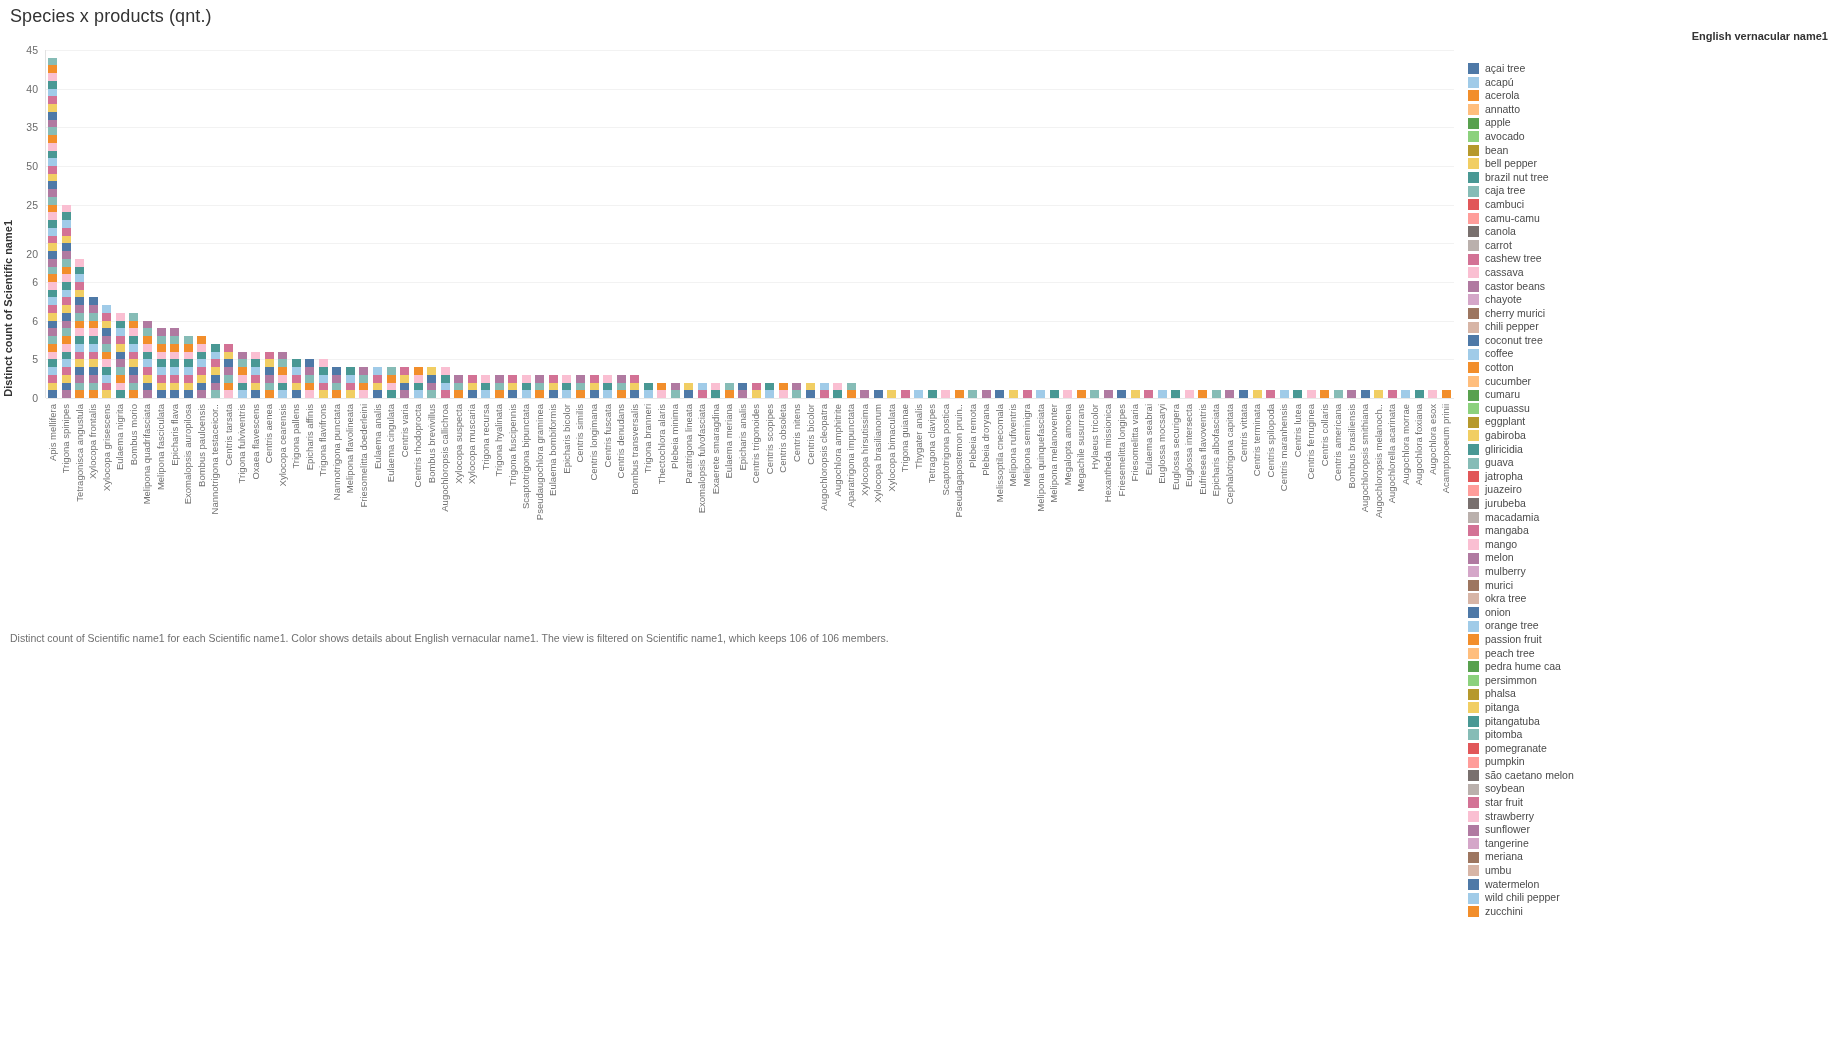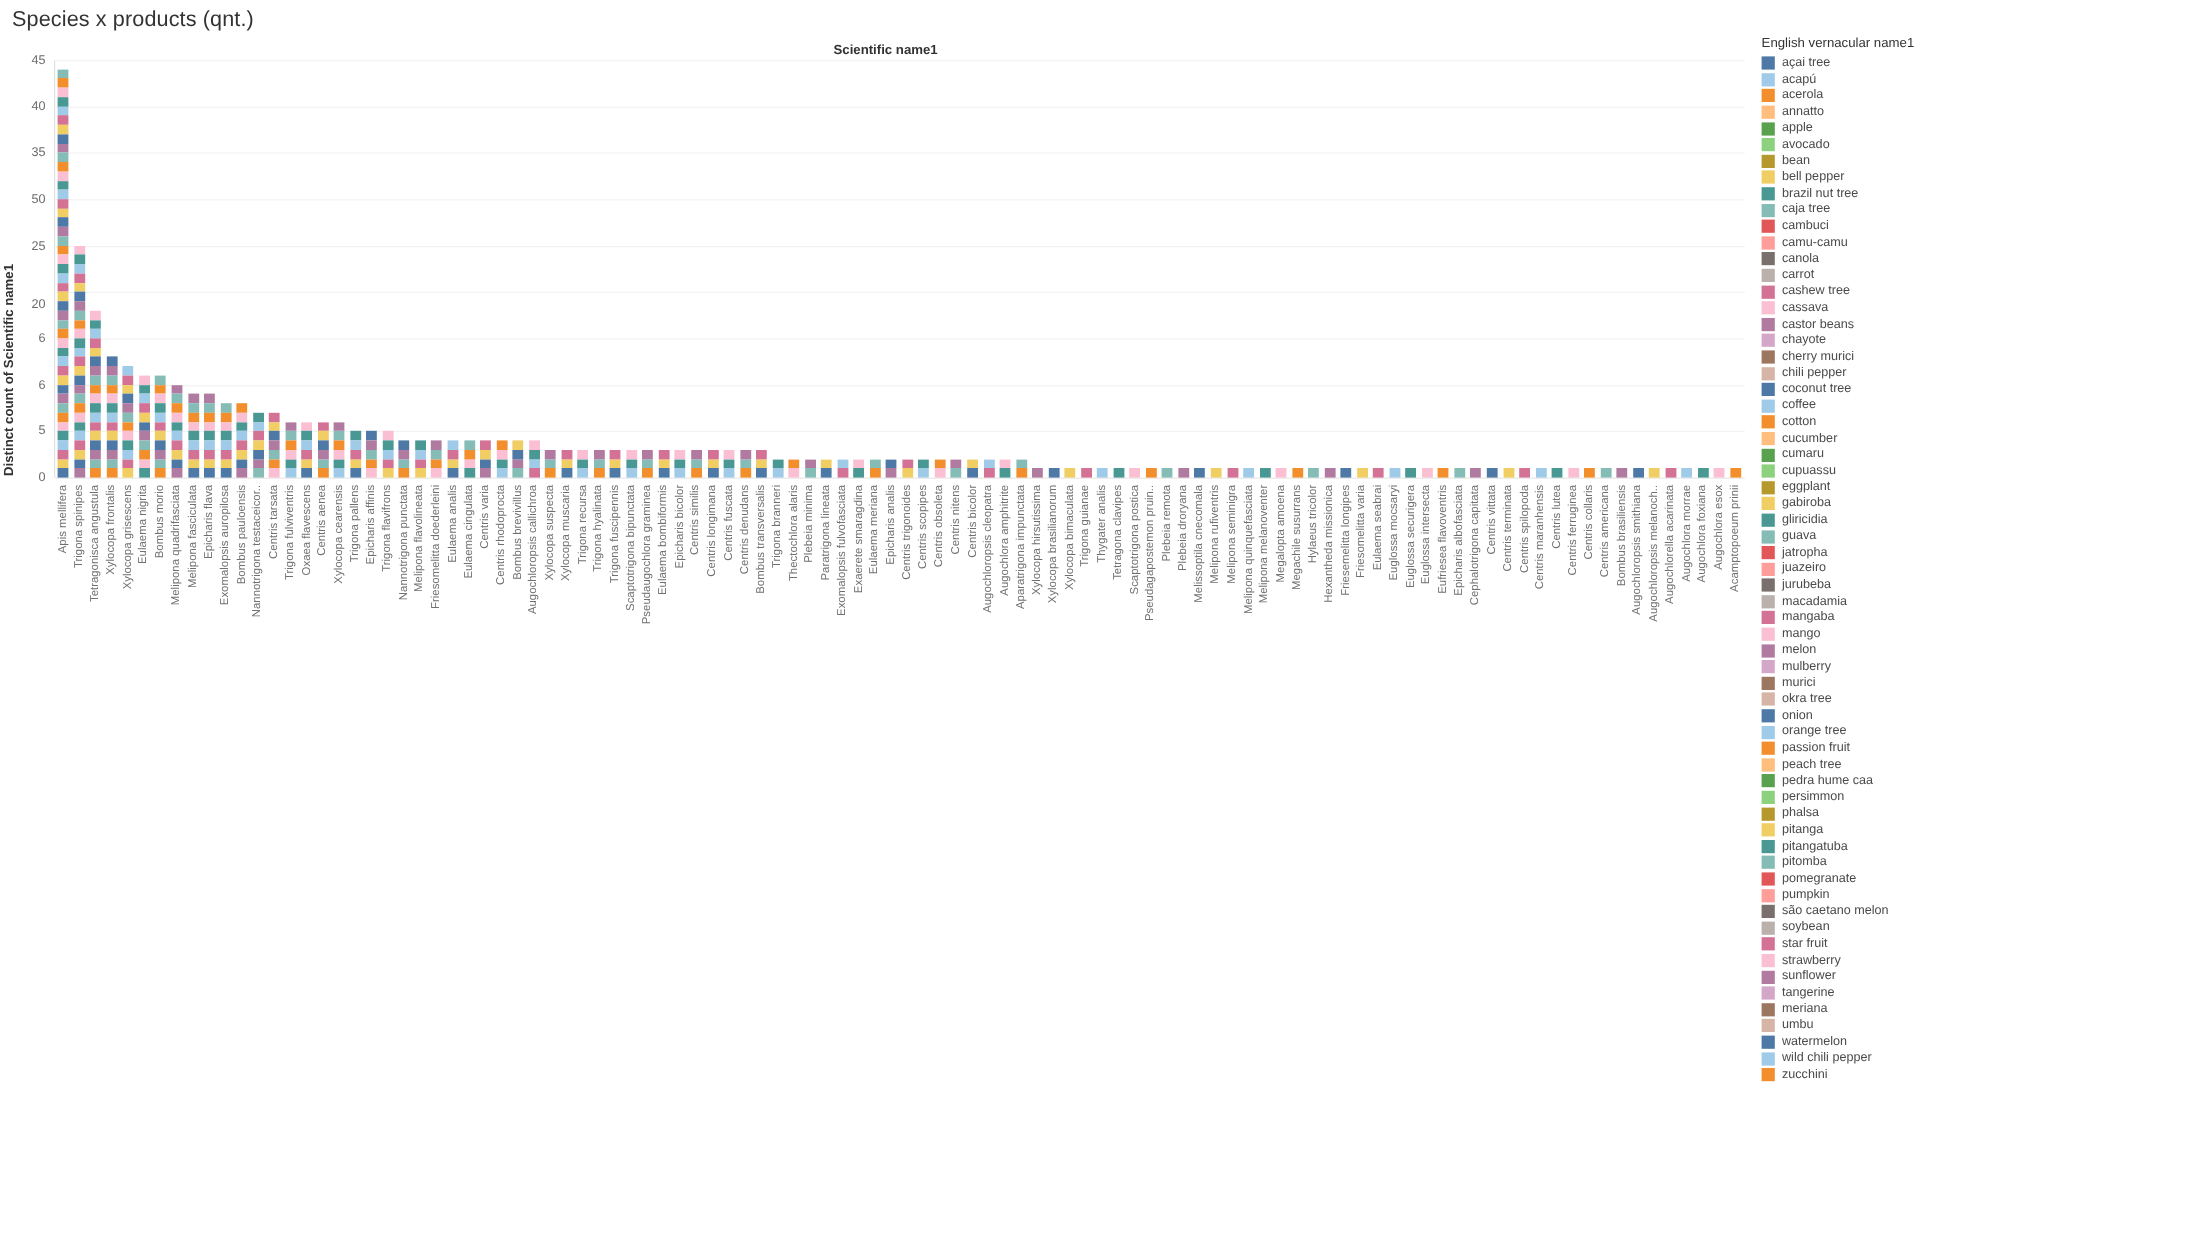--- a/index.html
+++ b/index.html
@@ -144,24 +144,25 @@
   }
 
   
   #legend {
     position: absolute;
     left: 1468px; top: 30px;
     width: 360px;
   }
   .legend-title {
     font-size: 11px;
-    font-weight: 400;
+    font-weight: 700;
     color: #333333;
-    margin-bottom: 4px;
+    margin-bottom: 20px;
     white-space: nowrap;
+    text-align: right;
   }
   .legend-item {
     display: flex;
     align-items: center;
     height: 13.6px;
     white-space: nowrap;
   }
   .legend-swatch {
     width: 11px; height: 11px;
     flex: 0 0 11px;
@@ -172,21 +173,20 @@
     color: #4a4a4a;
     line-height: 13.6px;
   }
 </style>
 </head>
 <body>
 <div id="root">
 
 <div class="dash-title">Species x products (qnt.)</div>
 
-<div class="col-header">Scientific name1</div>
 
 <div id="plot-wrap">
   <div class="y-axis-title">Distinct count of Scientific name1</div>
   <div id="y-ticks">
         <div class="y-tick" style="top: 348px;">0</div>
         <div class="y-tick" style="top: 309.333px;">5</div>
         <div class="y-tick" style="top: 270.667px;">6</div>
         <div class="y-tick" style="top: 232px;">6</div>
         <div class="y-tick" style="top: 204px;">20</div>
         <div class="y-tick" style="top: 154.667px;">25</div>
@@ -1320,20 +1320,21 @@
         </div>
         <div class="x-lab-cell">
           <div class="x-lab">Augochlora esox</div>
         </div>
         <div class="x-lab-cell">
           <div class="x-lab">Acamptopoeum prinii</div>
         </div>
       </div>
 </div>
 
+<div class="caption">Distinct count of Scientific name1 for each Scientific name1.  Color shows details about English vernacular name1. The view is filtered on Scientific name1, which keeps 106 of 106 members.</div>
 
 <div id="legend">
   <div class="legend-title">English vernacular name1</div>
   <div id="legend-items">
         <div class="legend-item">
           <span class="legend-swatch" style="background: rgb(78, 121, 167);"></span>
           <span class="legend-label">açai tree</span>
         </div>
         <div class="legend-item">
           <span class="legend-swatch" style="background: rgb(160, 203, 232);"></span>

